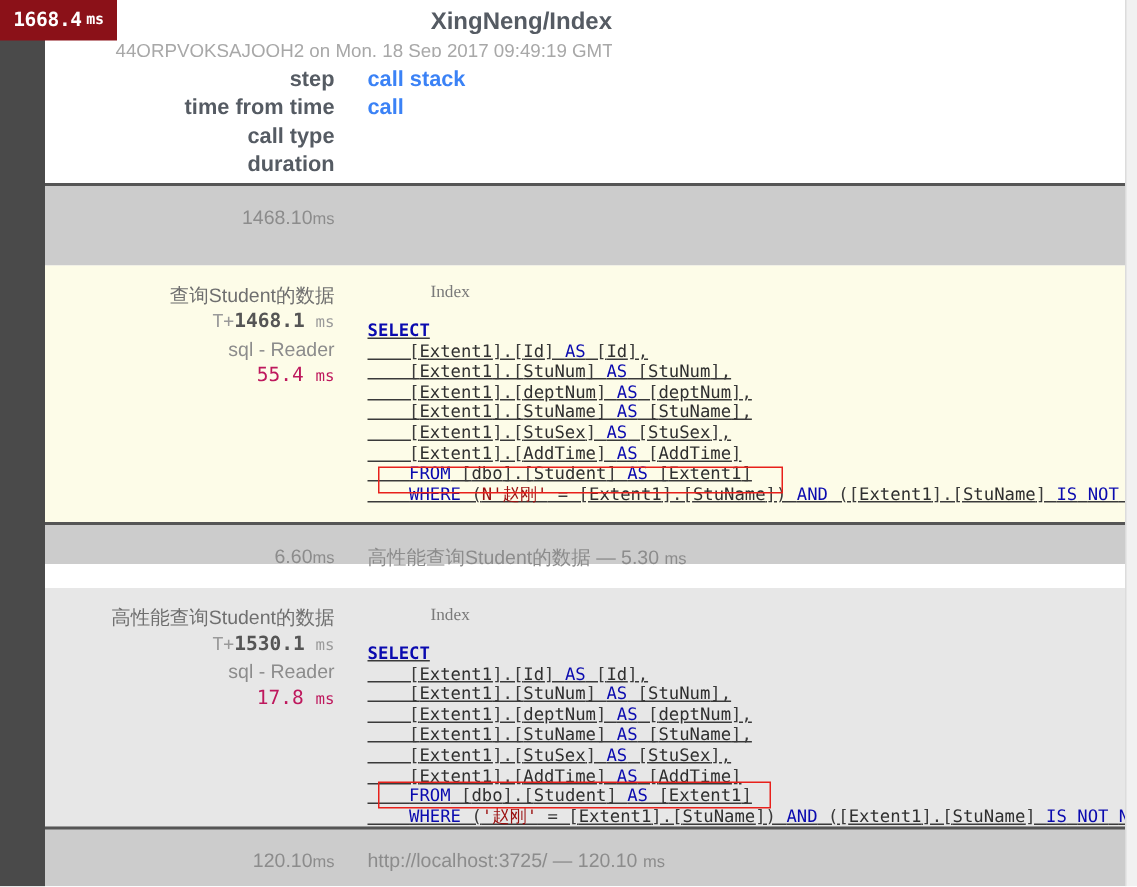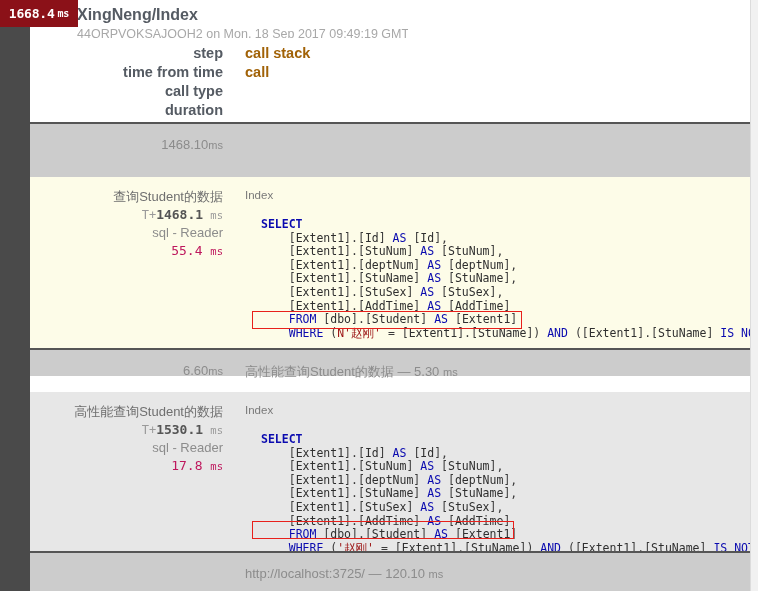--- a/index.html
+++ b/index.html
@@ -60,20 +60,21 @@
     width: 720px; height: 591px;
     background: #ffffff;
     overflow: hidden;
   }
   .popup-header {
     position: absolute; left: 0; top: 0;
     width: 378px; height: 38px;
     background: #ffffff;
     padding: 5px 0 0 47px;
     overflow: hidden;
+    text-align: right;
   }
   .popup-title {
     font-size: 16px; font-weight: bold;
     color: #555b63;
     line-height: 20px;
     white-space: nowrap;
   }
   .popup-subtitle {
     font-size: 12.5px;
     color: #a8a8a8;
@@ -92,21 +93,21 @@
     position: absolute; left: 0; top: 0;
     width: 193px;
     text-align: right;
     font-size: 14.5px; font-weight: bold;
     color: #555b63;
     line-height: 19px;
   }
   .ch-right {
     position: absolute; left: 215px; top: 0;
     font-size: 14.5px; font-weight: bold;
-    color: #a16207;
+    color: #3b82f6;
     line-height: 19px;
   }
 
   
   .row { position: absolute; left: 0; width: 720px; }
 
   .timing-row {
     background: #cccccc;
     border-top: 2px solid #555555;
     color: #8c8c8c;
@@ -151,33 +152,35 @@
     font-size: 13px; color: #be185d; line-height: 18px;
     font-family: "DejaVu Sans Mono", monospace;
   }
   .sr-dur .unit { font-size: 10.5px; }
 
   .sr-body {
     position: absolute; left: 215px; top: 11px;
     right: 4px;
   }
   .sr-stack {
-    font-family: Liberation Sans, sans-serif;
+    font-family: Liberation Serif, serif;
     font-size: 11.5px;
     color: #7a7a7a;
     line-height: 14px;
     margin-bottom: 12px;
+    margin-left: 42px;
   }
   pre.sql {
-    margin: 16px;
+    margin: 0;
     font-family: "DejaVu Sans Mono", monospace;
     font-size: 11.5px;
     line-height: 13.6px;
     color: #3a3a3a;
     white-space: pre;
+    text-decoration: underline;
   }
   .kw  { color: #0a0aaf; font-weight: bold; }
   .kw2 { color: #0a0aaf; }
   .id  { color: #2f2f2f; }
   .str { color: #9a1010; }
 
   .hl-box {
     position: absolute;
     border: 1px solid #e8201b;
     pointer-events: none;
@@ -275,20 +278,23 @@
     [<span class="id">Extent1</span>].[<span class="id">StuName</span>] <span class="kw2">AS</span> [<span class="id">StuName</span>],
     [<span class="id">Extent1</span>].[<span class="id">StuSex</span>] <span class="kw2">AS</span> [<span class="id">StuSex</span>],
     [<span class="id">Extent1</span>].[<span class="id">AddTime</span>] <span class="kw2">AS</span> [<span class="id">AddTime</span>]
     <span class="kw2">FROM</span> [<span class="id">dbo</span>].[<span class="id">Student</span>] <span class="kw2">AS</span> [<span class="id">Extent1</span>]
     <span class="kw2">WHERE</span> (<span class="str">'赵刚'</span> = [<span class="id">Extent1</span>].[<span class="id">StuName</span>]) <span class="kw2">AND</span> ([<span class="id">Extent1</span>].[<span class="id">StuName</span>] <span class="kw2">IS</span> <span class="kw2">NOT</span> <span class="kw2">NULL</span>)</pre>
       </div>
       <div class="hl-box" style="left:222px; top:129px; width:262px; height:18px;"></div>
     </div>
 
     <div class="row timing-row" style="top:551px; height:40px;">
+      <div class="tr-time">
+        <span>120.10</span><span class="unit">ms</span>
+      </div>
       <div class="tr-label">
         <span>http://localhost:3725/ — 120.10</span> <span class="unit">ms</span>
       </div>
     </div>
 
   </div>
 
   <div class="mp-badge">
     <span>1668.4</span>
       <span class="unit">ms</span>

